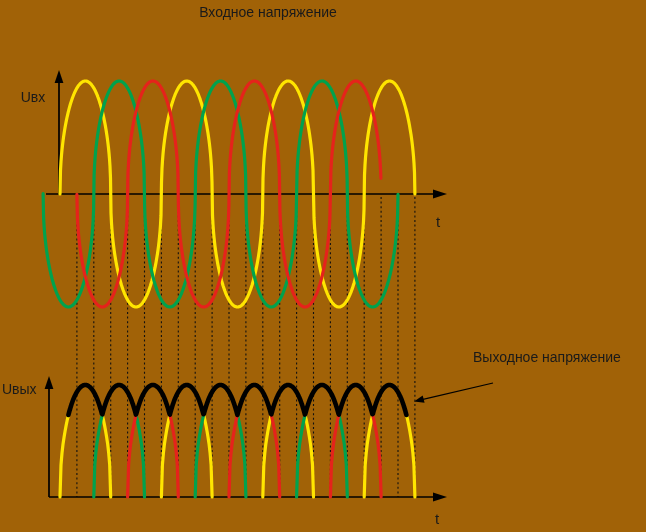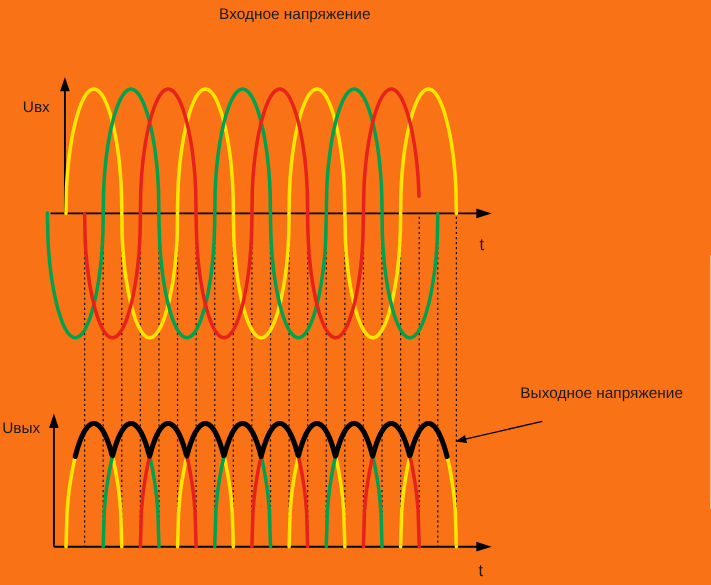--- a/index.html
+++ b/index.html
@@ -5,21 +5,21 @@
   html, body {
     margin: 0;
     padding: 0;
     background: #ffffff;
     font-family: "Liberation Sans", sans-serif;
   }
   .stage {
     position: relative;
     width: 646px;
     height: 532px;
-    background: #f97316;
+    background: #a16207;
     overflow: hidden;
   }
   svg { display: block; }
   text {
     font-family: "Liberation Sans", sans-serif;
     fill: #1a1a1a;
   }
   .lbl   { font-size: 14px; }
   .tlbl  { font-size: 15px; }
 </style>

